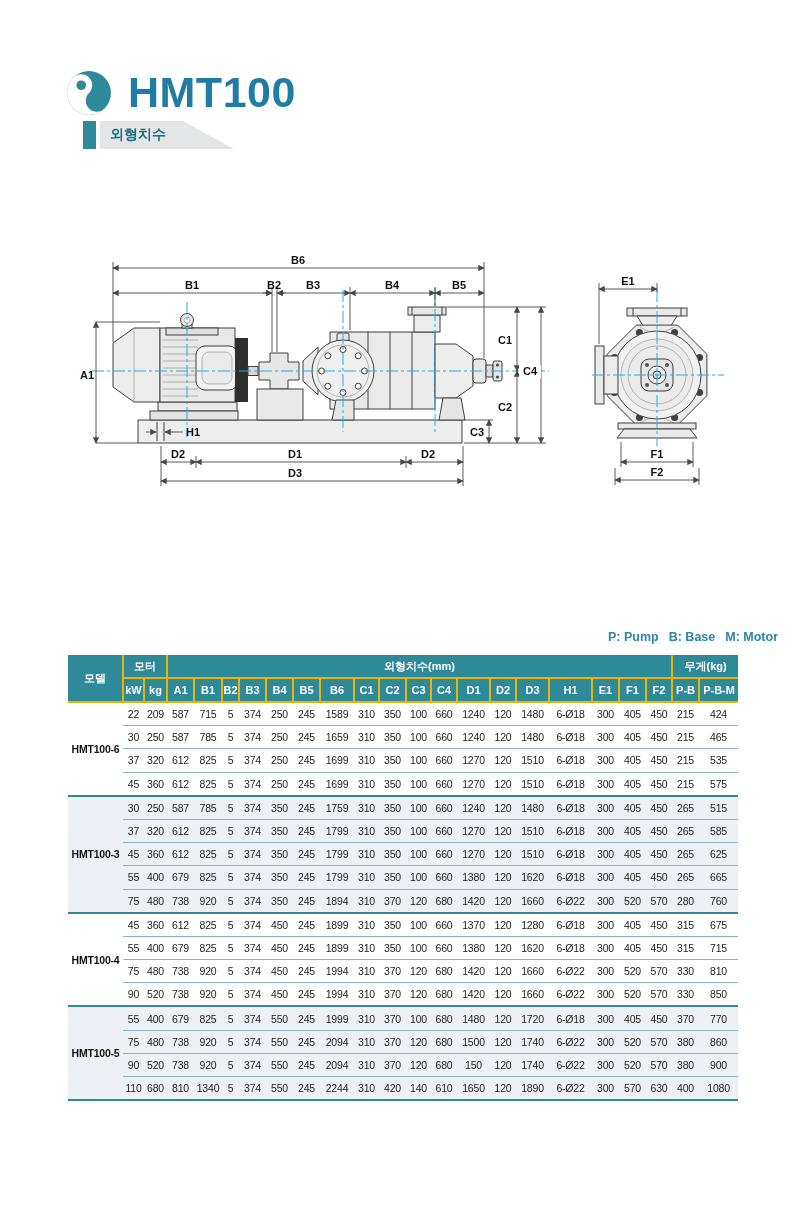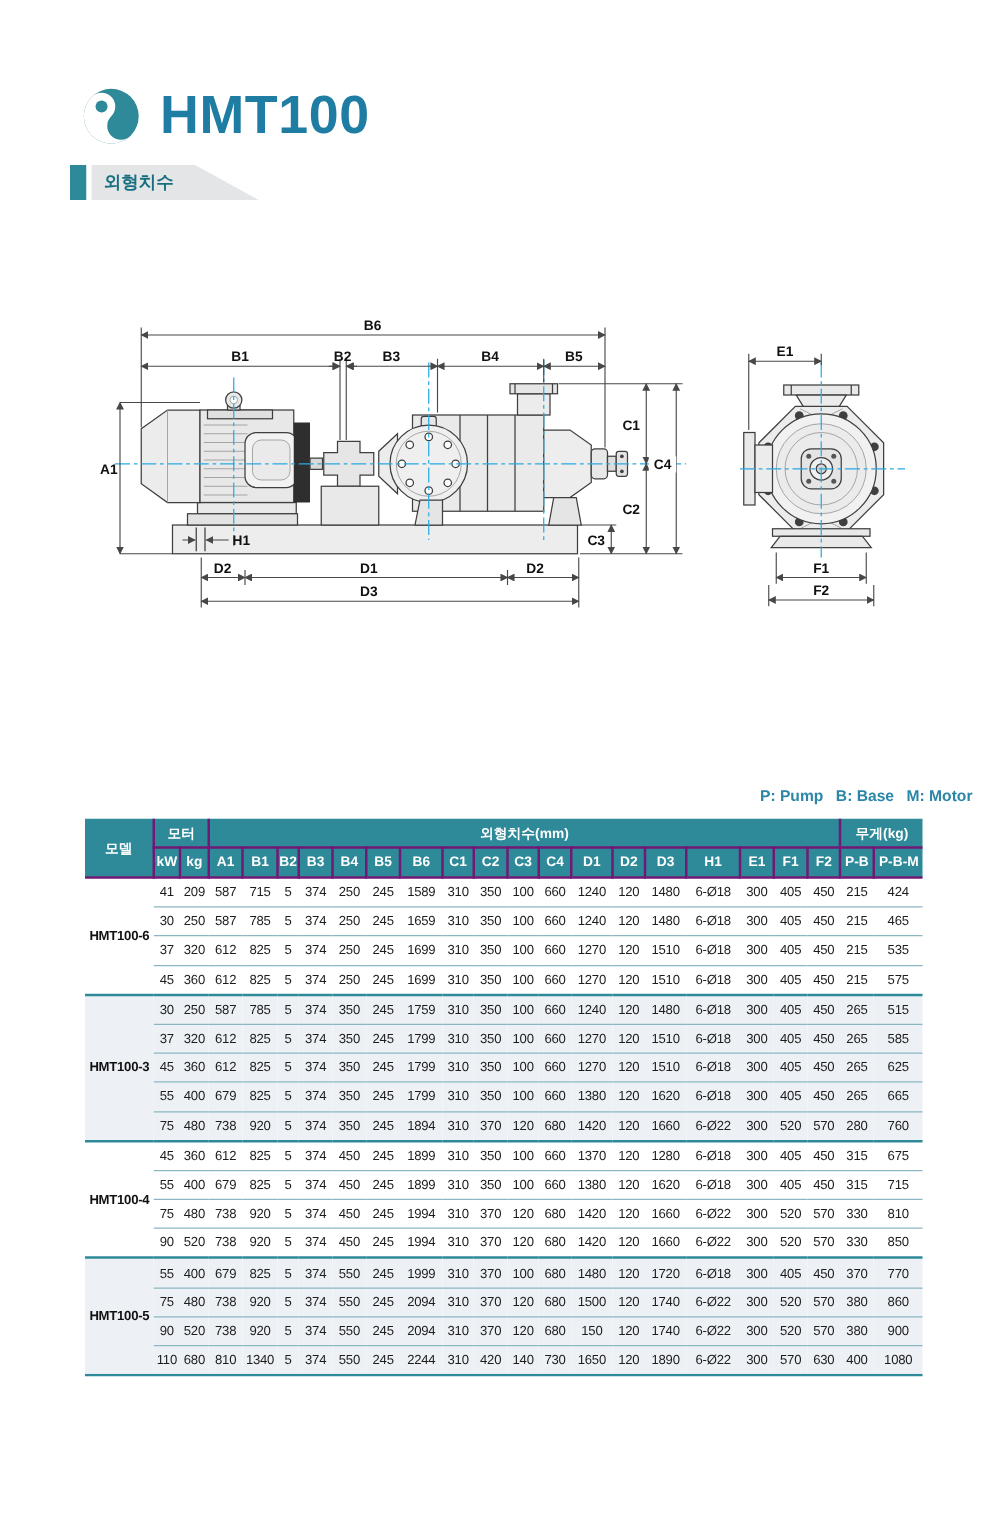--- a/index.html
+++ b/index.html
@@ -9,42 +9,42 @@
   html,body{margin:0;padding:0;background:#fff;}
   body{font-family:"Liberation Sans",sans-serif;}
   .page{position:relative;width:800px;height:1211px;background:#fff;overflow:hidden;}
 
   
   .hdr{position:absolute;left:66px;top:68px;display:flex;align-items:center;gap:16px;}
   .logo{width:46px;height:46px;display:block;}
   .title{font-size:43px;font-weight:bold;color:var(--title);letter-spacing:.5px;}
 
   
-  .banner{position:absolute;left:56px;top:121px;height:28px;display:flex;align-items:stretch;margin-top:11px;}
+  .banner{position:absolute;left:83px;top:121px;height:28px;display:flex;align-items:stretch;}
   .bar{width:13px;background:var(--teal);}
   .flag{margin-left:4px;width:124px;background:#e3e5e7;display:flex;align-items:center;
         padding-left:10px;clip-path:polygon(0 0,62% 0,100% 100%,0 100%);}
   .flag span{font-size:14px;font-weight:bold;color:#176F80;}
 
   
   .diagram{position:absolute;left:0;top:230px;}
   .ol{stroke:#3f3f3f;stroke-width:1;}
   .dimline{stroke:#474747;stroke-width:.9;fill:none;}
   .thin{stroke:#9a9a9a;stroke-width:.7;}
   .cl{stroke:var(--centerline);stroke-width:1;fill:none;stroke-dasharray:12 3 3 3;}
   .dim{font:600 11px "Liberation Sans",sans-serif;fill:#111;}
 
   
   .legend{position:absolute;left:0;top:630px;width:738px;text-align:right;
           font-size:12.5px;font-weight:bold;color:var(--legend);padding-left:40px;}
   .lgp{margin-left:10px;}
   .tblwrap{position:absolute;left:68px;top:655px;border-bottom:2px solid var(--teal);}
   table.spec{border-collapse:collapse;table-layout:fixed;width:670px;}
   table.spec th{background:var(--teal);color:#fff;font-size:11px;font-weight:bold;
-                height:22px;padding:0;border:2px solid #701a75;text-align:center;}
+                height:22px;padding:0;border:2px solid #eab308;text-align:center;}
   table.spec thead tr:first-child th{border-top:0;}
   table.spec th:first-child{border-left:0;}
   table.spec th:last-child{border-right:0;margin-left:48px;}
   table.spec td{font-size:10.5px;color:#1c1c1c;text-align:center;height:22.2px;
                 padding:0;letter-spacing:-.2px;}
   table.spec td.model{font-weight:bold;color:#111;}
   table.spec tr.band td{background:var(--band);}
   table.spec tbody td{border-top:1px solid var(--line);}
   table.spec tr.gsep td{border-top:2px solid var(--teal);}
   table.spec tr.first td{border-top:0;}
@@ -322,21 +322,21 @@
             <th>E1</th>
             <th>F1</th>
             <th>F2</th>
             <th>P-B</th>
             <th>P-B-M</th>
           </tr>
         </thead>
         <tbody>
           <tr class="first">
             <td rowspan="4" class="model">HMT100-6</td>
-            <td>41</td>
+            <td>22</td>
             <td>209</td>
             <td>587</td>
             <td>715</td>
             <td>5</td>
             <td>374</td>
             <td>250</td>
             <td>245</td>
             <td>1589</td>
             <td>310</td>
             <td>350</td>
@@ -721,21 +721,21 @@
             <td>810</td>
             <td>1340</td>
             <td>5</td>
             <td>374</td>
             <td>550</td>
             <td>245</td>
             <td>2244</td>
             <td>310</td>
             <td>420</td>
             <td>140</td>
-            <td>730</td>
+            <td>610</td>
             <td>1650</td>
             <td>120</td>
             <td>1890</td>
             <td>6-Ø22</td>
             <td>300</td>
             <td>570</td>
             <td>630</td>
             <td>400</td>
             <td>1080</td>
           </tr>

